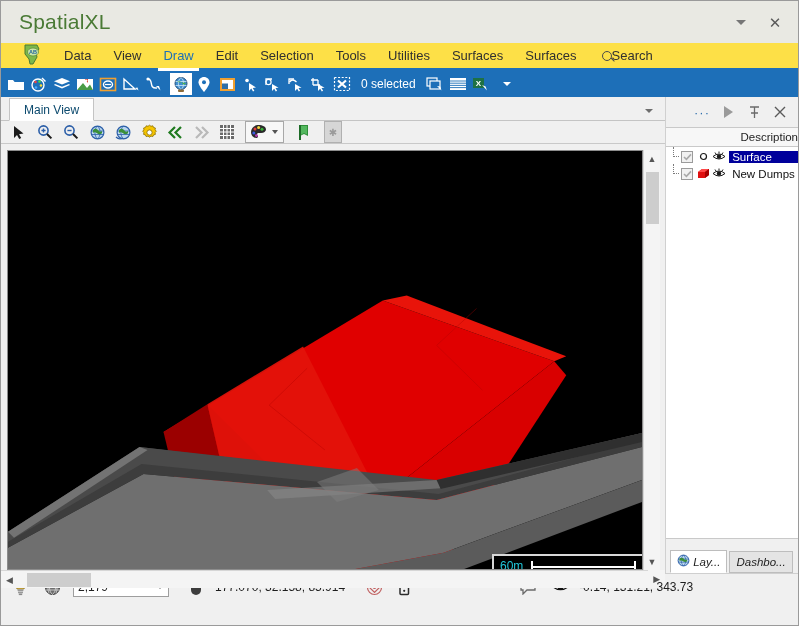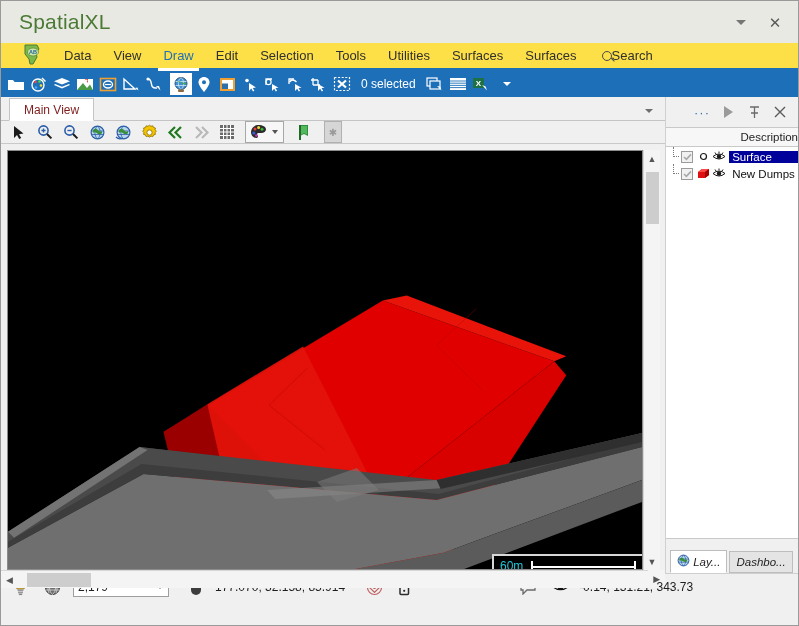--- a/index.html
+++ b/index.html
@@ -144,21 +144,21 @@
     border-bottom: 1px solid #c4c4c4;
     position: relative;
   }
   .doctab {
     height: 23px;
     background: #ffffff;
     border: 1px solid #c4c4c4;
     border-bottom: 1px solid #ffffff;
     padding: 7px 14px;
     display:flex; align-items:center;
-    font-size: 12px; color: #7f1d1d;
+    font-size: 12px; color: #0c4a6e;
     cursor: default;
     position: relative;
     top: 1px;
   }
   .tabstrip-caret {
     position:absolute; right: 12px; bottom: 7px;
     width: 0; height: 0;
     border-left: 4px solid transparent;
     border-right: 4px solid transparent;
     border-top: 4px solid #6e6e6e;

